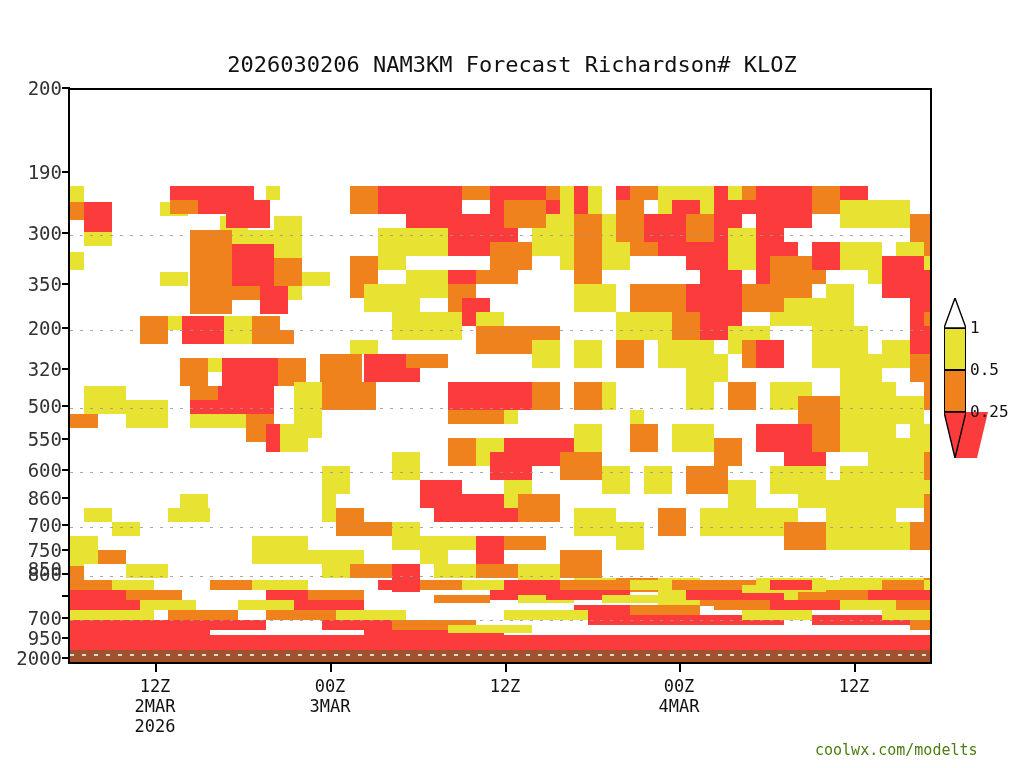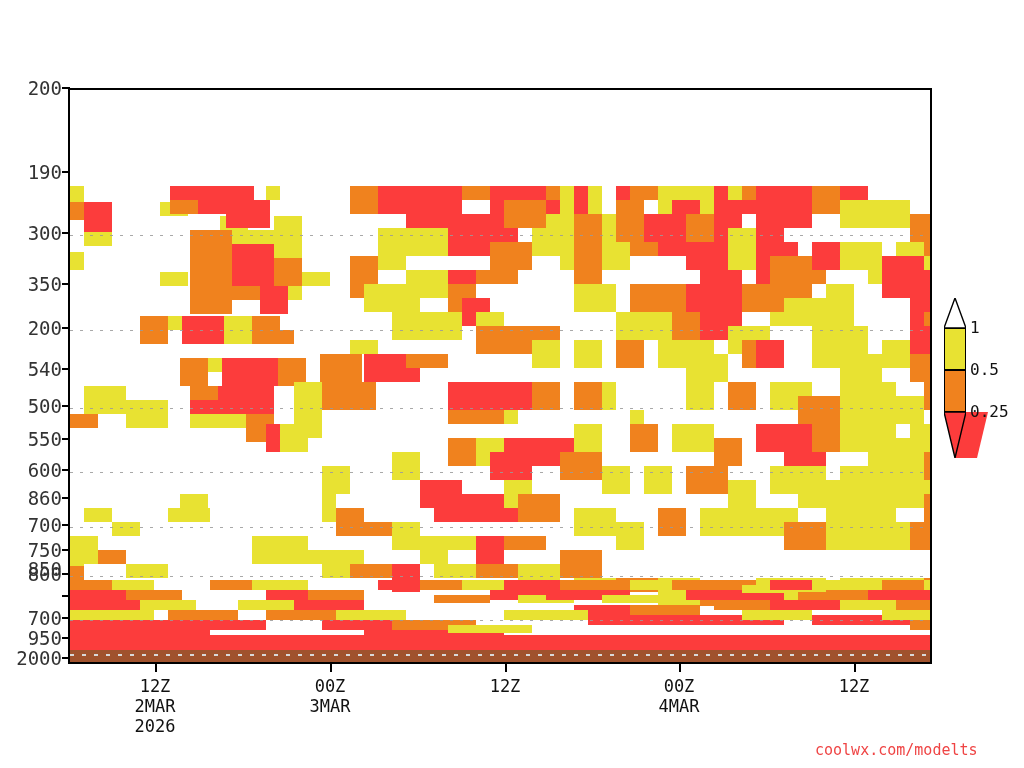--- a/index.html
+++ b/index.html
@@ -48,35 +48,36 @@
   #xaxis{position:absolute;left:68px;top:664px;width:864px;height:100px;}
   .xtickmark{position:absolute;top:0px;width:2px;height:8px;background:#000;}
   .xlab{position:absolute;top:12px;text-align:center;width:90px;font-size:17px;color:#111;}
   .xlab span{display:block;line-height:20px;}
 
   .axis-title{
     position:absolute;left:0;top:728px;width:1024px;text-align:center;
     font-size:25px;color:#000;
   }
   .watermark{
-    position:absolute;left:815px;top:741px;font-size:15px;color:#ef4444;
+    position:absolute;left:815px;top:741px;font-size:15px;color:#4d7c0f;
   }
 
   
   #colorbar{position:absolute;left:940px;top:298px;width:80px;height:180px;}
   .cb-box{position:absolute;left:4px;width:22px;border:1px solid #000;box-sizing:border-box;}
   .cb-tri{position:absolute;left:4px;width:22px;height:0;
           border-left:11px solid transparent;border-right:11px solid transparent;}
   .cb-lab{position:absolute;left:30px;font-size:16px;color:#111;transform:translateY(-10px);}
 </style>
 </head>
 <body>
 
 <div id="page">
 
+  <div class="chart-title">2026030206 NAM3KM Forecast Richardson# KLOZ</div>
 
   <div id="plot">
     <div id="cells">
         <i style="left: 0px; top: 96px; width: 14px; height: 16px; background: rgb(232, 226, 50);"></i>
         <i style="left: 0px; top: 112px; width: 14px; height: 18px; background: rgb(240, 130, 30);"></i>
         <i style="left: 14px; top: 112px; width: 28px; height: 30px; background: rgb(252, 60, 60);"></i>
         <i style="left: 14px; top: 142px; width: 28px; height: 14px; background: rgb(232, 226, 50);"></i>
         <i style="left: 0px; top: 162px; width: 14px; height: 18px; background: rgb(232, 226, 50);"></i>
         <i style="left: 90px; top: 112px; width: 28px; height: 14px; background: rgb(232, 226, 50);"></i>
         <i style="left: 150px; top: 126px; width: 28px; height: 14px; background: rgb(232, 226, 50);"></i>
@@ -403,21 +404,21 @@
       <div class="ytick" style="top: 0px;">200</div>
       <div class="ytickmark" style="top: -1px;"></div>
       <div class="ytick" style="top: 84px;">190</div>
       <div class="ytickmark" style="top: 83px;"></div>
       <div class="ytick" style="top: 145px;">300</div>
       <div class="ytickmark" style="top: 144px;"></div>
       <div class="ytick" style="top: 196px;">350</div>
       <div class="ytickmark" style="top: 195px;"></div>
       <div class="ytick" style="top: 240px;">200</div>
       <div class="ytickmark" style="top: 239px;"></div>
-      <div class="ytick" style="top: 281px;">540</div>
+      <div class="ytick" style="top: 281px;">320</div>
       <div class="ytickmark" style="top: 280px;"></div>
       <div class="ytick" style="top: 318px;">500</div>
       <div class="ytickmark" style="top: 317px;"></div>
       <div class="ytick" style="top: 351px;">550</div>
       <div class="ytickmark" style="top: 350px;"></div>
       <div class="ytick" style="top: 382px;">600</div>
       <div class="ytickmark" style="top: 381px;"></div>
       <div class="ytick" style="top: 410px;">860</div>
       <div class="ytickmark" style="top: 409px;"></div>
       <div class="ytick" style="top: 437px;">700</div>

